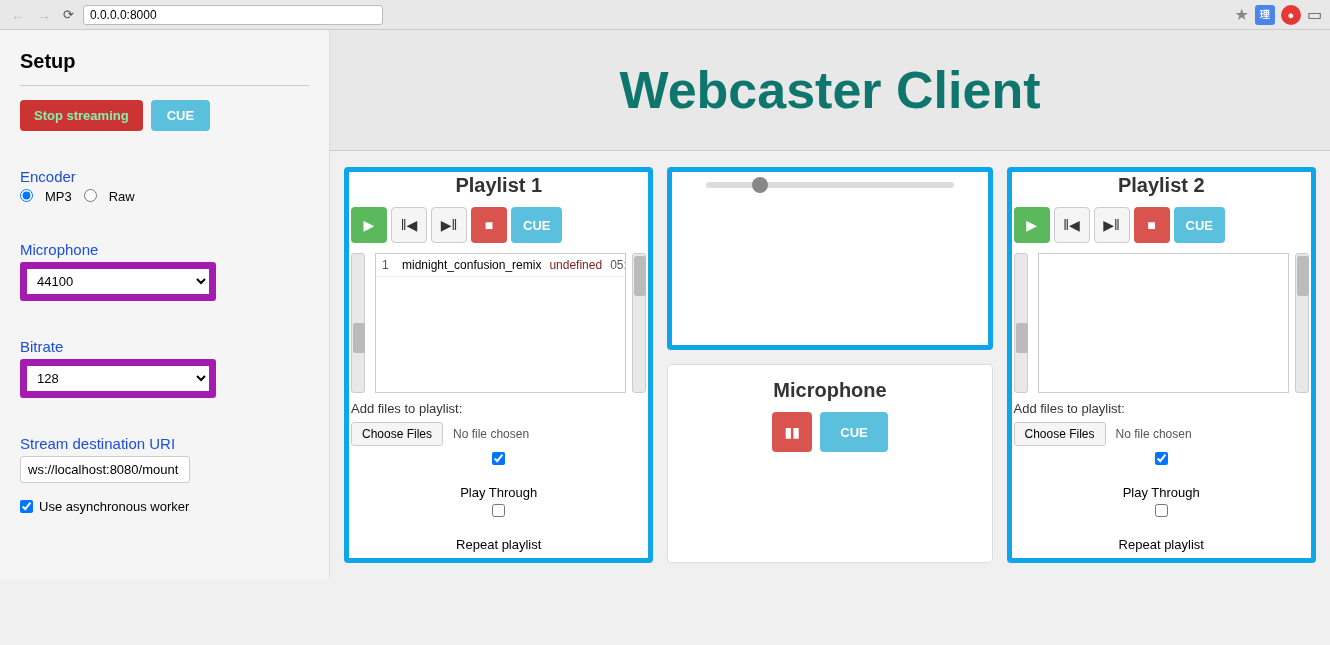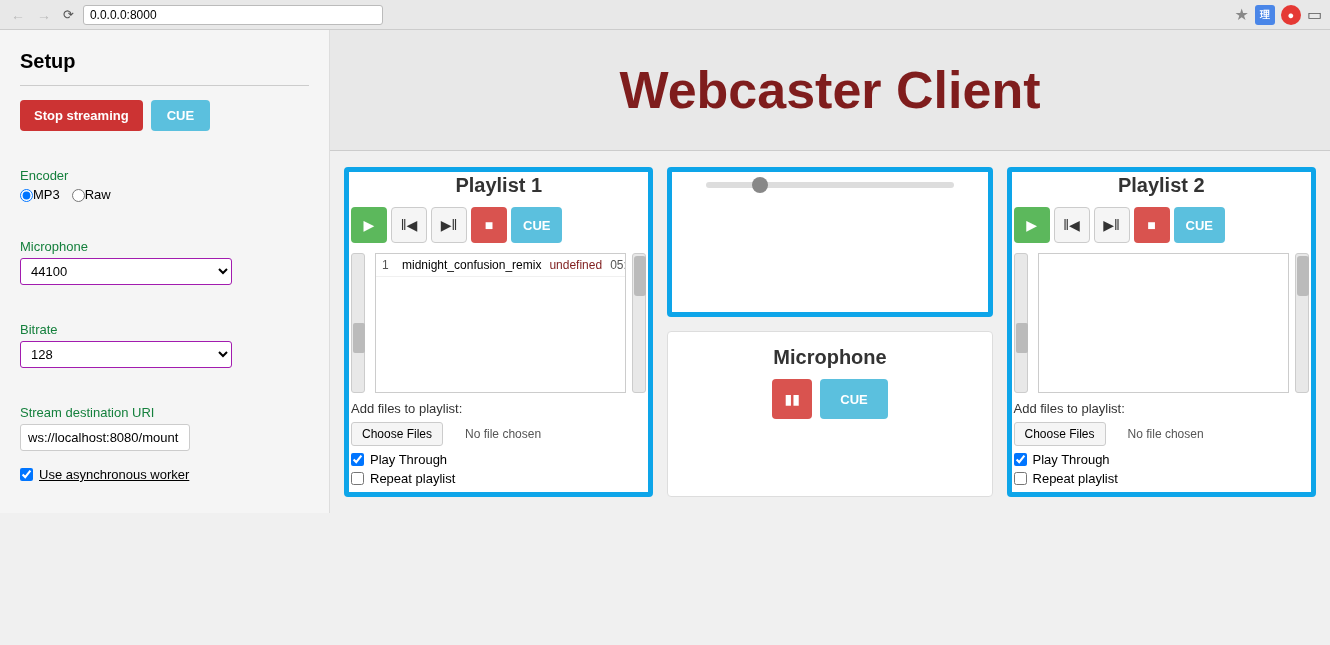--- a/index.html
+++ b/index.html
@@ -94,102 +94,101 @@
       margin-bottom: 14px;
     }
     .control-row {
       display: flex;
       align-items: center;
       gap: 8px;
       margin-bottom: 14px;
     }
     .btn-stop {
       background: #cc3333;
-      color: #ffffff;
+      color: #86efac;
       border: none;
       padding: 8px 14px;
       border-radius: 4px;
       cursor: pointer;
       font-size: 13px;
       font-weight: bold;
     }
     .btn-cue-main {
       background: #5bc0de;
       color: white;
       border: none;
       padding: 8px 16px;
       border-radius: 4px;
       cursor: pointer;
       font-size: 13px;
       font-weight: bold;
     }
     .form-label {
-      font-size: 13px;
+      font-size: 15px;
       margin-bottom: 4px;
-      color: #15803d;
+      color: #1d4ed8;
       margin-top: 37px;
     }
     .form-group {
       margin-bottom: 12px;
     }
     .radio-group {
       display: flex;
       gap: 12px;
       align-items: center;
       margin-bottom: 12px;
     }
     .radio-group label {
       display: flex;
-      align-items: flex-end;
-      gap: 0;
+      align-items: flex-start;
+      gap: 12px;
       cursor: pointer;
     }
     select.form-select {
-      width: 212px;
+      width: 196px;
       padding: 4px 6px;
-      border: 1px solid #a21caf;
+      border: 7px solid #a21caf;
       border-radius: 3px;
       background: white;
       font-size: 13px;
     }
     .text-input {
       width: 170px;
       padding: 5px 7px;
       border: 1px solid #ccc;
       border-radius: 3px;
       font-size: 13px;
       background: white;
     }
     .checkbox-label {
       display: flex;
       align-items: center;
       gap: 6px;
       cursor: pointer;
       margin-top: 16px;
-      text-decoration: underline;
     }
 
     
     .main-content {
       flex: 1;
       overflow-y: auto;
       background: #f0f0f0;
     }
 
     
     .main-header {
       background: #e8e8e8;
       text-align: center;
       padding: 30px 20px;
       border-bottom: 1px solid #ccc;
     }
     .main-header h1 {
       font-size: 52px;
       font-weight: bold;
-      color: #7f1d1d;
+      color: #0f766e;
     }
 
     
     .panels-row {
       display: flex;
       gap: 14px;
       padding: 16px 14px;
     }
 
     
@@ -313,40 +312,41 @@
       margin-top: 8px;
     }
     .add-files-label {
       font-size: 13px;
       margin-bottom: 6px;
       color: #333;
     }
     .file-input-row {
       display: flex;
       align-items: center;
-      gap: 22px;
+      gap: 10px;
       margin-bottom: 6px;
     }
     .btn-choose-files {
       background: #f5f5f5;
       border: 1px solid #ccc;
       padding: 4px 10px;
       border-radius: 3px;
       cursor: pointer;
       font-size: 12px;
     }
     .no-file-chosen {
       font-size: 12px;
       color: #555;
     }
     .option-row {
       display: flex;
       align-items: center;
-      gap: 6px;
+      gap: 20px;
       margin-bottom: 4px;
+      flex-direction: column;
     }
     .option-row label {
       font-size: 13px;
       cursor: pointer;
     }
 
     
     .mixer-slider-container {
       display: flex;
       justify-content: center;

